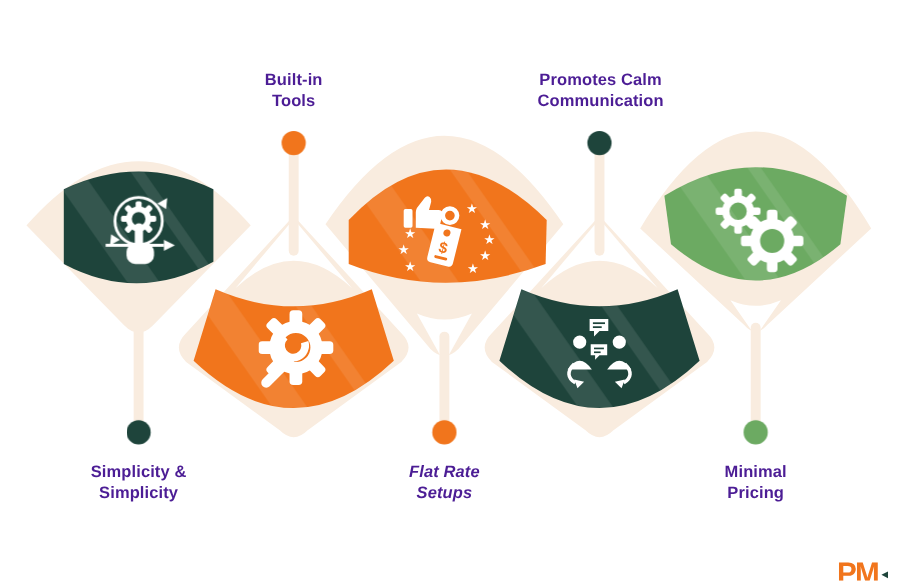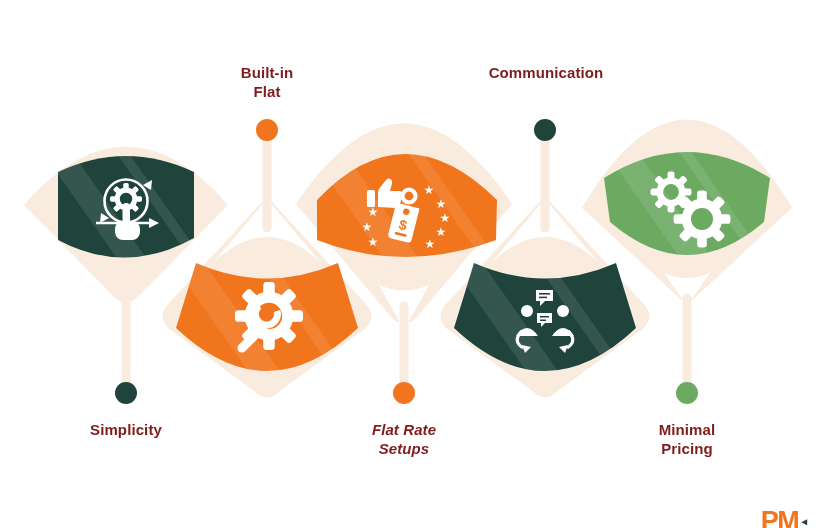--- a/index.html
+++ b/index.html
@@ -1,20 +1,20 @@
 <!DOCTYPE html>
 <html><head>
 <meta charset="utf-8">
 <style>
   html,body{margin:0;padding:0;background:#ffffff;}
   .canvas{position:relative;width:818px;height:528px;background:#ffffff;overflow:hidden;
           font-family:"Liberation Sans",sans-serif;}
   .canvas svg.scene{position:absolute;left:0;top:0;}
   .label{position:absolute;width:170px;text-align:center;font-weight:700;font-size:15px;
-         line-height:19px;color:#7f1d1d;letter-spacing:.1px;}
+         line-height:19px;color:#4c1d95;letter-spacing:.1px;}
   .label span{display:block;}
   .lbl-builtin{left:182px;top:63px;}
   .lbl-calm{left:461px;top:63px;}
   .lbl-simplicity{left:41px;top:420px;}
   .lbl-flatrate{left:319px;top:420px;font-style:italic;}
   .lbl-minimal{left:602px;top:420px;}
   .logo{position:absolute;left:756px;top:482px;width:58px;text-align:center;line-height:1;margin-top:26px;}
   .logo .pm{font-size:27px;font-weight:800;color:#f1751c;letter-spacing:-1.5px;}
   .logo .mark{font-size:10px;color:#1e443b;margin-left:1px;vertical-align:5px;}
   .logo svg{display:block;margin:-2px auto 0;}
@@ -179,26 +179,28 @@
     <circle cx="126" cy="393" r="11" fill="#1e443b"></circle>
     <circle cx="267" cy="130" r="11" fill="#f1751c"></circle>
     <circle cx="404" cy="393" r="11" fill="#f1751c"></circle>
     <circle cx="545" cy="130" r="11" fill="#1e443b"></circle>
     <circle cx="687" cy="393" r="11" fill="#6caa62"></circle>
   </g>
 </svg>
 
 <div class="label lbl-builtin">
   <span>Built-in</span>
-  <span>Flat</span>
+  <span>Tools</span>
 </div>
 <div class="label lbl-calm">
+  <span>Promotes Calm</span>
   <span>Communication</span>
 </div>
 <div class="label lbl-simplicity">
+  <span>Simplicity &amp;</span>
   <span>Simplicity</span>
 </div>
 <div class="label lbl-flatrate">
   <span>Flat Rate</span>
   <span>Setups</span>
 </div>
 <div class="label lbl-minimal">
   <span>Minimal</span>
   <span>Pricing</span>
 </div>

